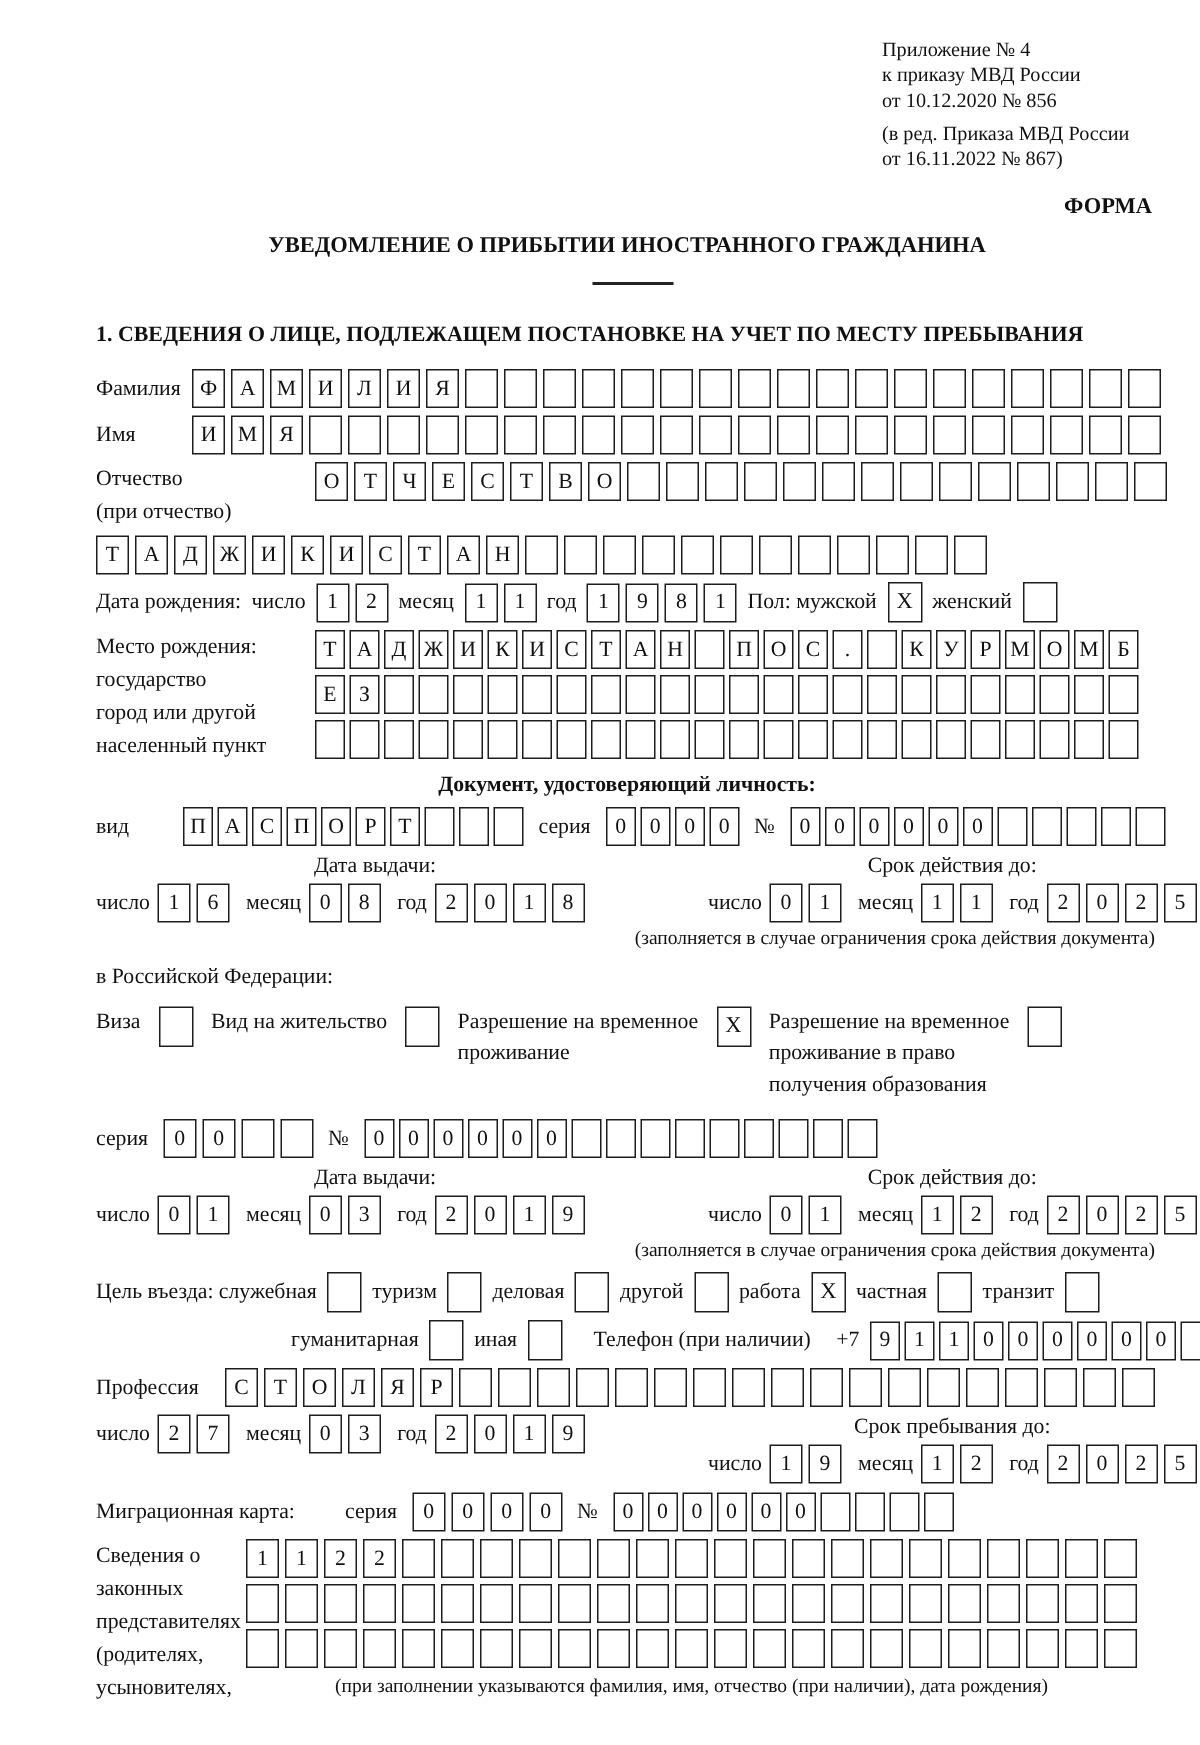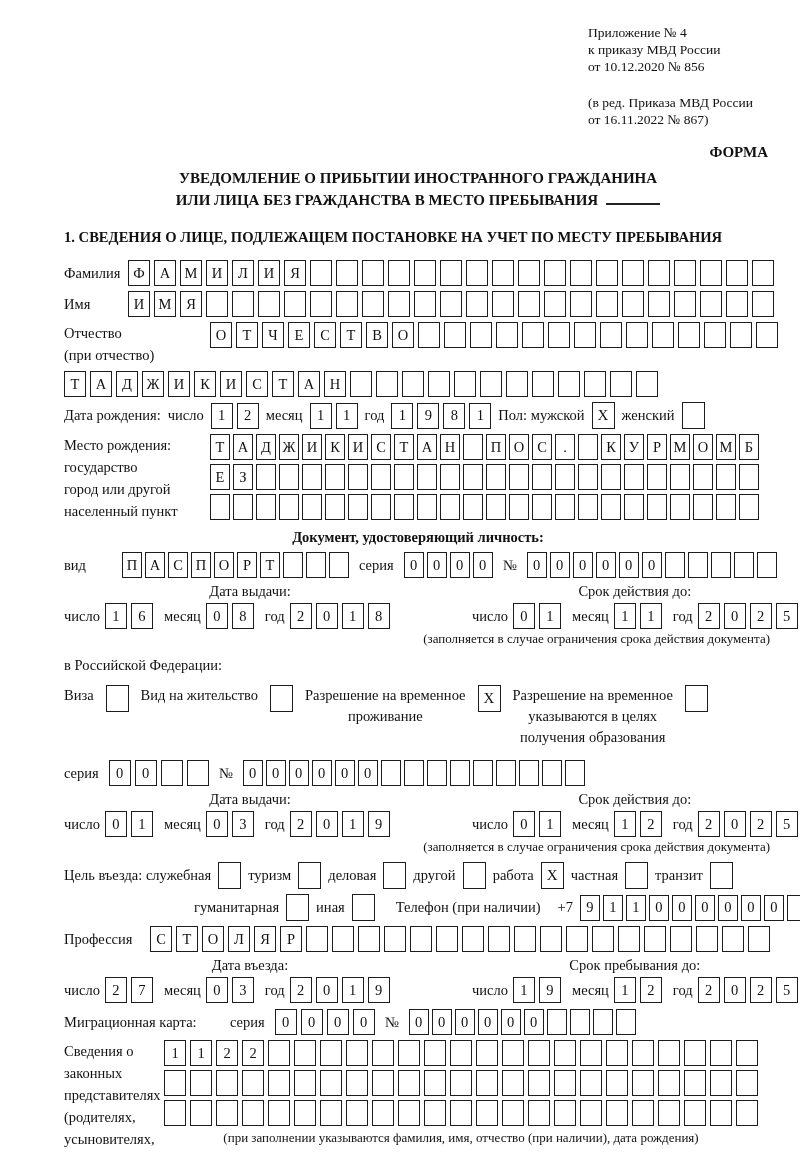--- a/index.html
+++ b/index.html
@@ -5,21 +5,21 @@
   * { margin:0; padding:0; box-sizing:border-box; }
   html,body { background:#fff; }
   body {
     width:800px; height:1163px; overflow:hidden;
     font-family:"Liberation Serif", serif; color:#111;
   }
   .page { width:800px; height:1036px; padding:24px 28px 8px 64px; }
 
   
   .appendix { margin-left:524px; font-size:13.5px; line-height:17px; }
-  .appendix .blk2 { margin-top:19px; }
+  .appendix .blk2 { margin-top:5px; }
   .forma { text-align:right; font-weight:bold; font-size:15px; margin:16px 4px 6px 0; }
 
   .title { text-align:center; font-weight:bold; font-size:15px; line-height:22px; margin-top:4px; }
   .blank-line { display:inline-block; width:54px; height:12px; border-bottom:2px solid #222; margin-left:8px; }
 
   .sec-heading { font-weight:bold; font-size:14.6px; margin:18px 0 14px 0; }
 
   
   .cells { display:flex; gap:4px; flex-wrap:nowrap; align-items:center; }
   .cell {
@@ -54,21 +54,21 @@
   .dcol2 { flex:1; padding-left:36px; }
   .dheading { text-align:center; font-size:14.5px; margin-bottom:3px; }
   .dg { display:flex; align-items:center; gap:5px; font-size:14.5px; }
   .dg .cells { gap:4px; }
   .dg .glabel { margin-left:6px; }
   .note { font-size:13px; text-align:right; margin:2px 2px 7px 0; }
 
   .intro { font-size:14.5px; line-height:23px; }
 
   .opt-row { display:flex; align-items:flex-start; gap:12px; margin:8px 0 12px 0; }
-  .optml { text-align:center; font-size:14.5px; line-height:21px; }
+  .optml { font-size:14.5px; line-height:21px; }
 
   .indent2 { margin-left:130px; }
   .phone-prefix { font-size:14.5px; flex:none; }
 
   .guard-note { font-size:13px; text-align:center; margin:4px 0 0 140px; }
 </style>
 </head>
 <body>
 
 <div class="page">
@@ -82,21 +82,21 @@
     <div class="blk2">
         <div>(в ред. Приказа МВД России</div>
         <div>от 16.11.2022 № 867)</div>
       </div>
   </div>
 
   <div class="forma">ФОРМА</div>
 
   <div class="title">
     <div>УВЕДОМЛЕНИЕ О ПРИБЫТИИ ИНОСТРАННОГО ГРАЖДАНИНА</div>
-    <div><span>ИЛИ ЛИЦА БЕЗ ГРАЖДАНСТВА В МЕСТО ПРЕБЫВАНИЯ</span><span class="blank-line"></span></div>
+    <div><span class="blank-line"></span></div>
   </div>
 
   <div class="sec-heading">1. СВЕДЕНИЯ О ЛИЦЕ, ПОДЛЕЖАЩЕМ ПОСТАНОВКЕ НА УЧЕТ ПО МЕСТУ ПРЕБЫВАНИЯ</div>
 
   <div class="row">
     <span class="lbl lw1">Фамилия</span>
     <div class="cells">
         <span class="cell">Ф</span>
         <span class="cell">А</span>
         <span class="cell">М</span>
@@ -427,21 +427,21 @@
         <div>Вид на жительство</div>
       </div>
     <span class="chk"></span>
     <div class="optml">
         <div>Разрешение на временное</div>
         <div>проживание</div>
       </div>
     <span class="chk">X</span>
     <div class="optml">
         <div>Разрешение на временное</div>
-        <div>указываются в целях</div>
+        <div>проживание в право</div>
         <div>получения образования</div>
       </div>
     <span class="chk"></span>
   </div>
 
   <div class="row">
     <span class="lbl">серия</span>
     <div class="cells">
         <span class="cell">0</span>
         <span class="cell">0</span>
@@ -579,21 +579,20 @@
         <span class="cell"></span>
         <span class="cell"></span>
         <span class="cell"></span>
         <span class="cell"></span>
         <span class="cell"></span>
       </div>
   </div>
 
   <div class="dates">
     <div class="dcol1">
-      <div class="dheading">Дата въезда:</div>
       <div class="dg">
         <span>число</span>
         <div class="cells">
             <span class="cell">2</span>
             <span class="cell">7</span>
           </div>
         <span class="glabel">месяц</span>
         <div class="cells">
             <span class="cell">0</span>
             <span class="cell">3</span>

